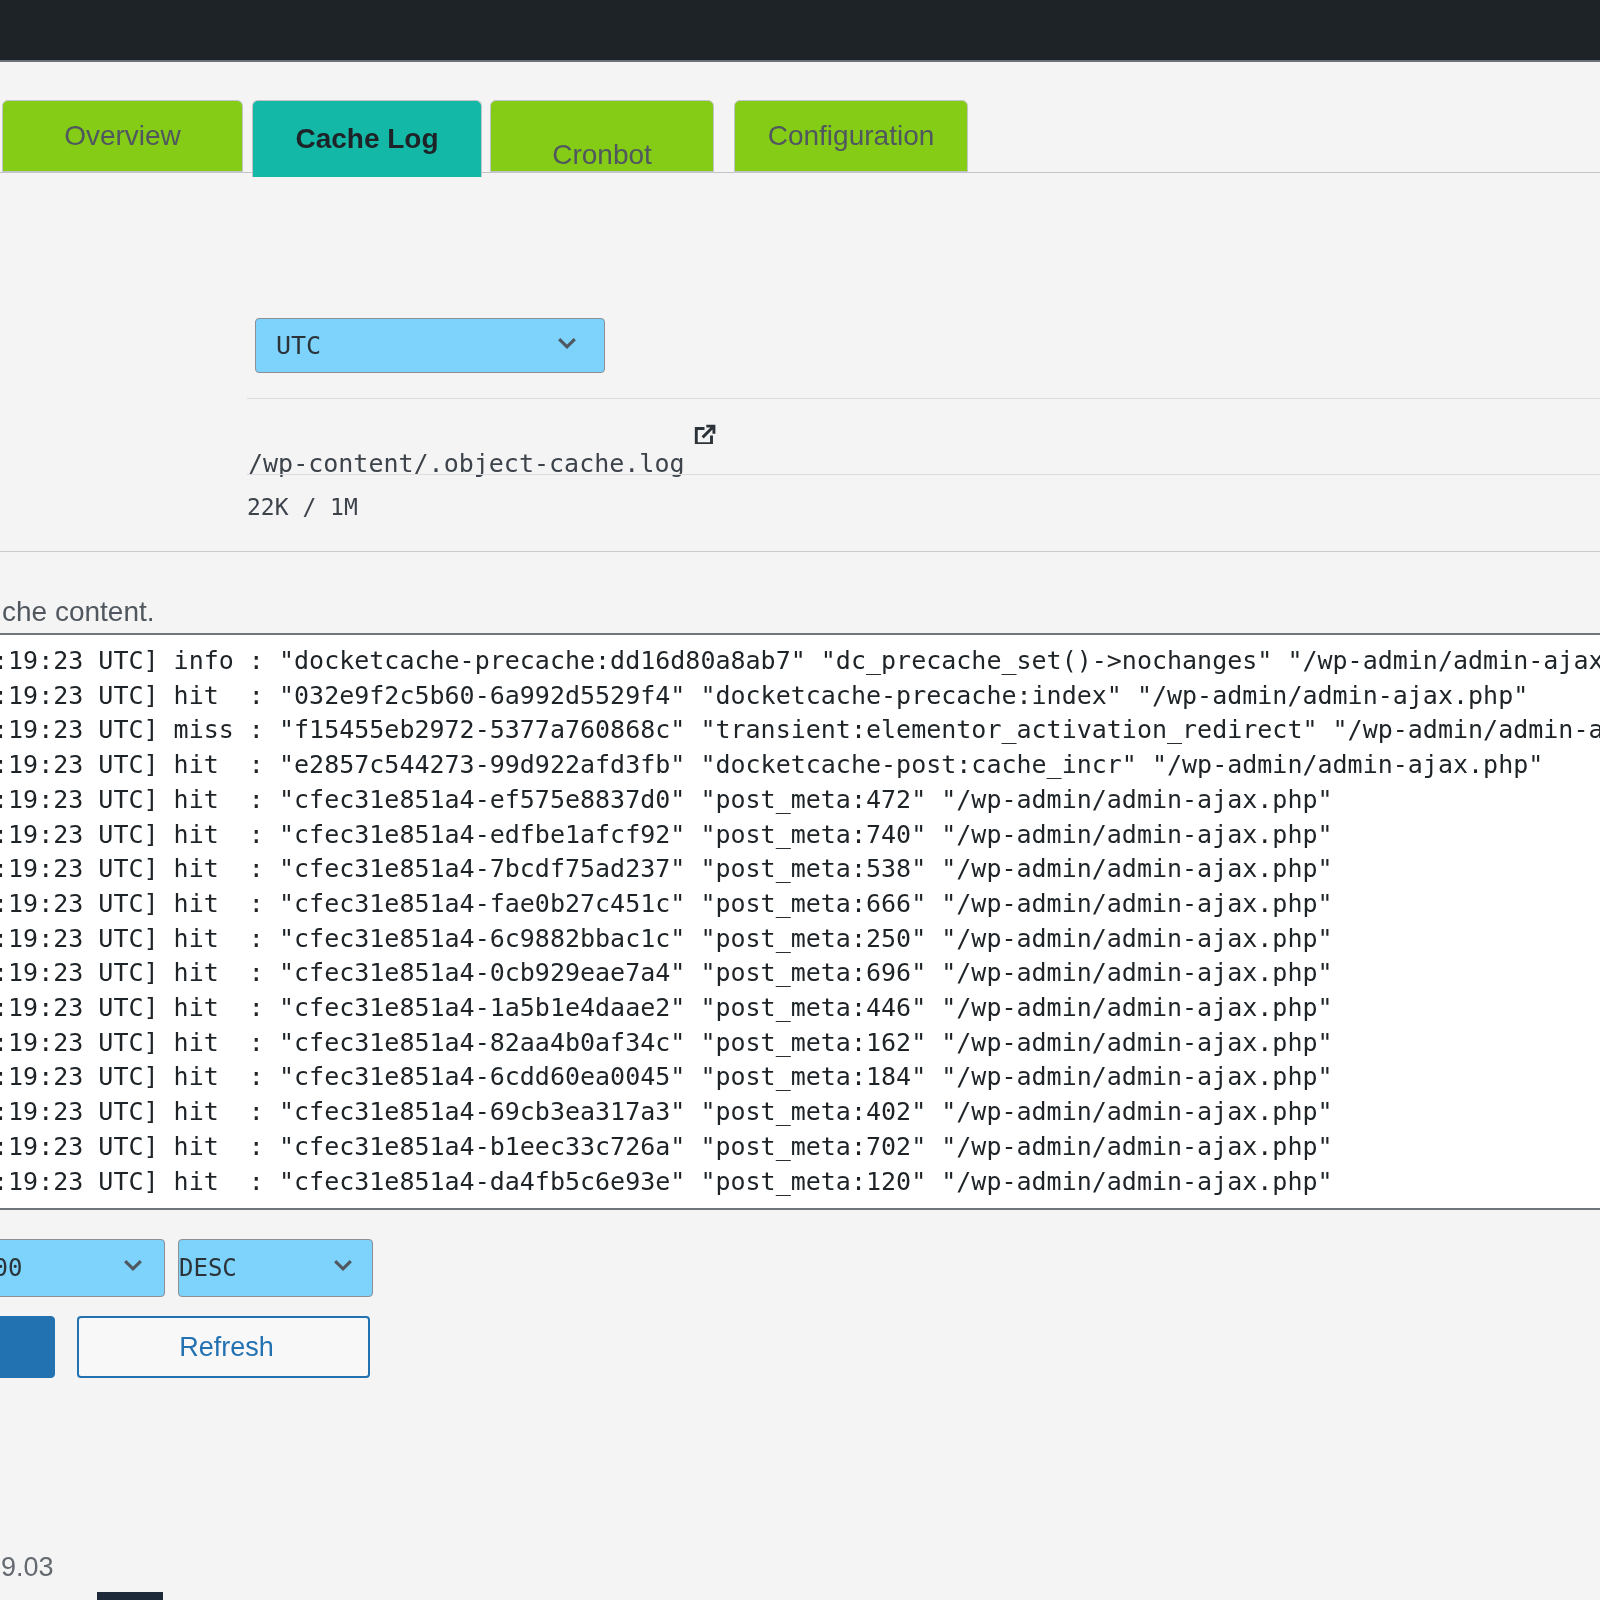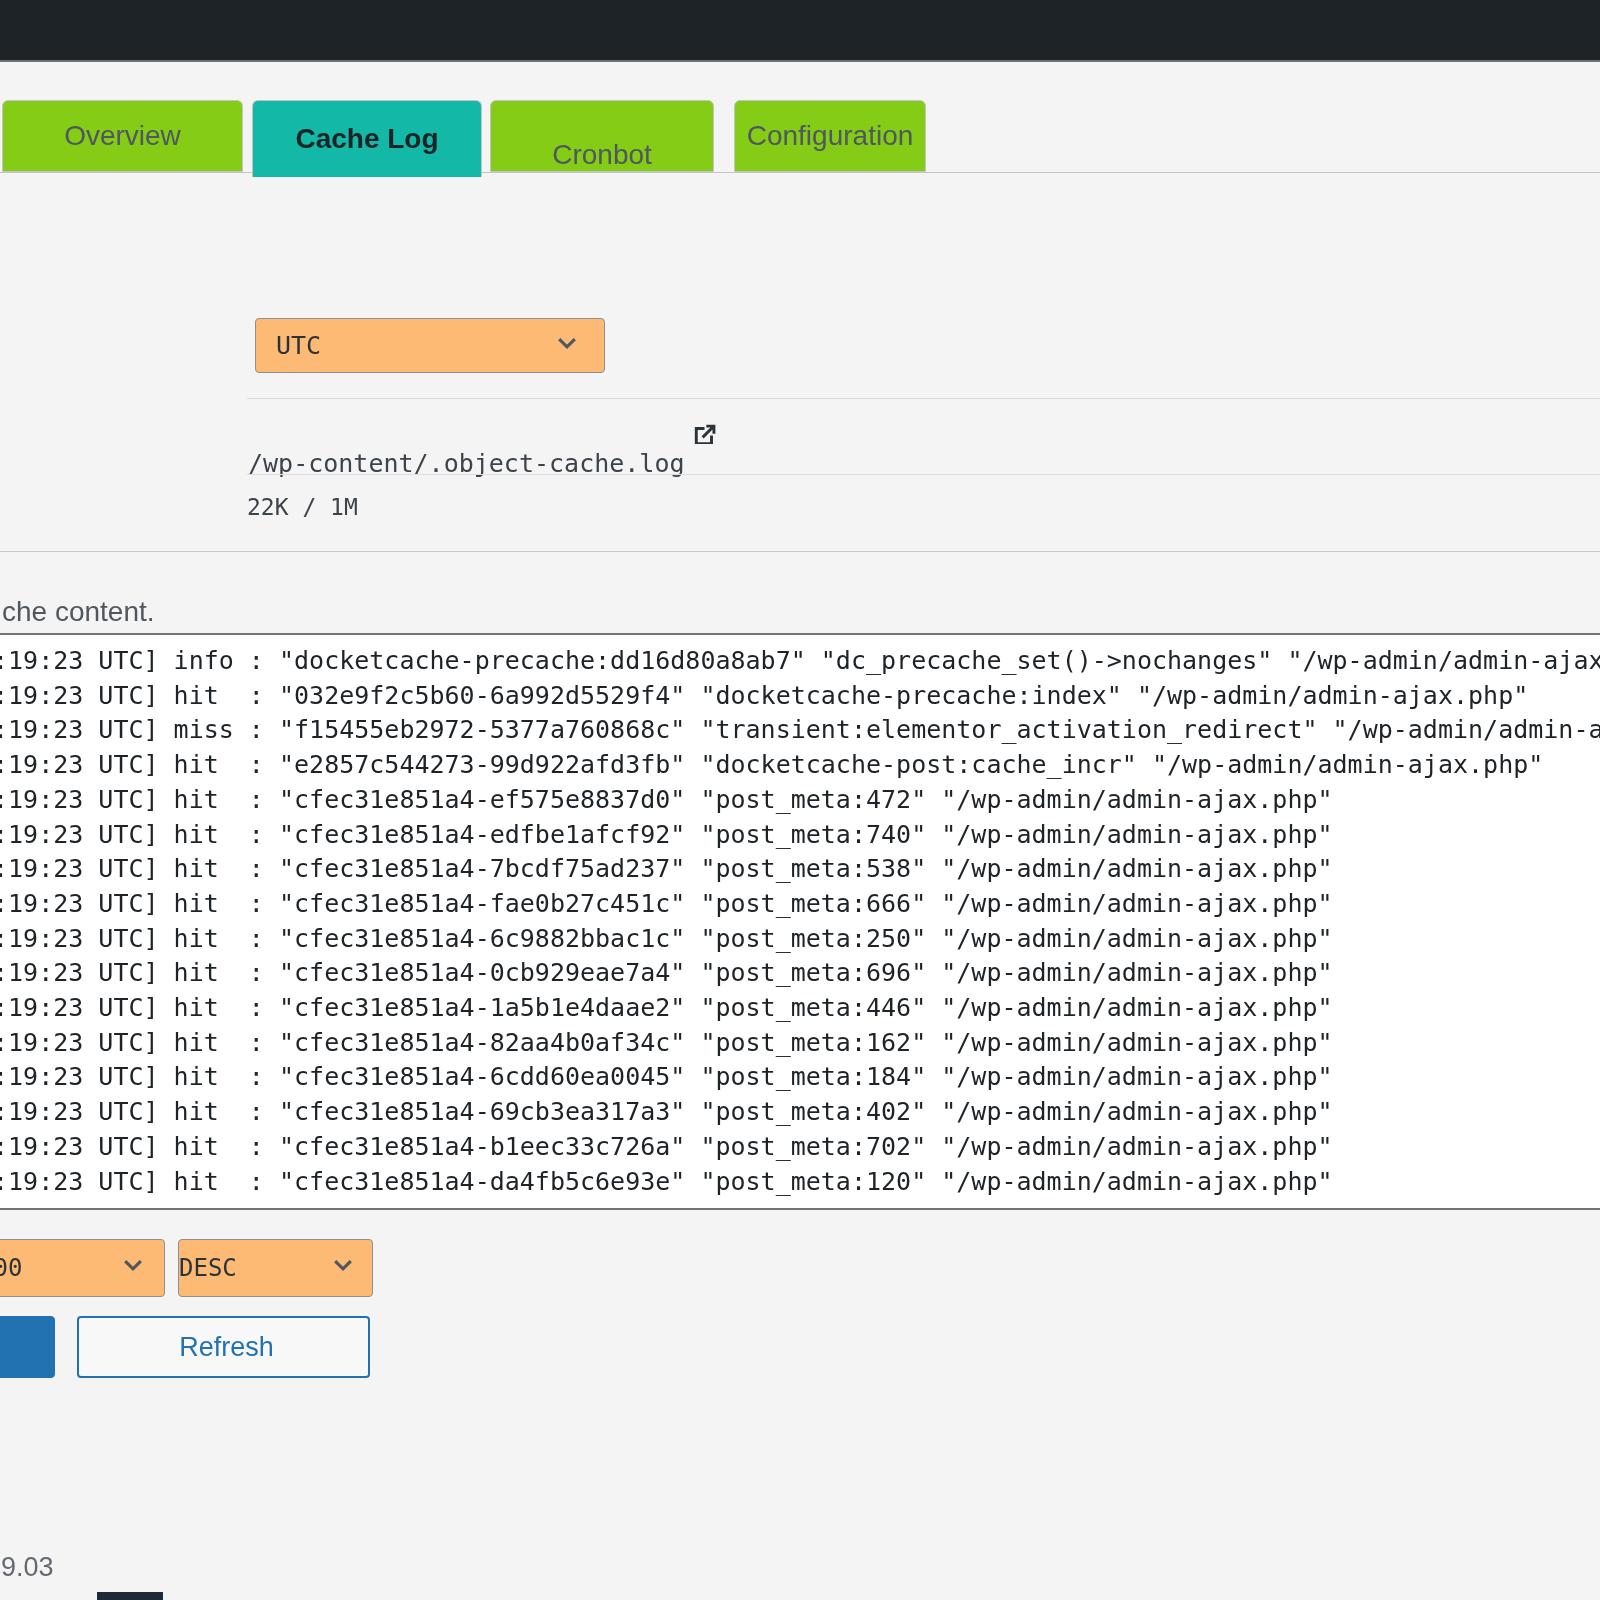--- a/index.html
+++ b/index.html
@@ -12,21 +12,21 @@
 
   
   .tab { position:absolute; top:100px; height:72px; background:#84cc16; border:1px solid #c3c4c7; border-radius:6px 6px 0 0;
          display:flex; align-items:center; justify-content:center; font-size:28px; color:#50575e; z-index:2; cursor:pointer; }
   .tab.active { background:#14b8a6; height:77px; border-bottom:none; font-weight:bold; color:#1d2327; z-index:3; }
   .tabs-rule { position:absolute; left:0; top:172px; width:1600px; height:1px; background:#c3c4c7; z-index:1; }
 
   .mono { font-family:"DejaVu Sans Mono", monospace; }
 
   
-  .select-box { position:absolute; background:#fdba74; border:1px solid #8c8f94; border-radius:4px; color:#2c3338;
+  .select-box { position:absolute; background:#7dd3fc; border:1px solid #8c8f94; border-radius:4px; color:#2c3338;
                 font-family:"DejaVu Sans Mono", monospace; display:flex; align-items:center; cursor:pointer; }
   .select-box .chev { position:absolute; top:50%; transform:translateY(-50%); }
 
   .divider-short { position:absolute; left:247px; width:1353px; height:1px; background:#dcdcde; }
   .divider-full  { position:absolute; left:0; width:1600px; height:1px; background:#c9cacc; }
 
   .path-text { position:absolute; left:248px; top:420px; font-size:25px; color:#3c434a;margin-top:29px; }
   .ext-icon { position:absolute; left:690px; top:421px; width:29px; height:29px; cursor:pointer; }
   .size-text { position:absolute; left:247px; top:494px; font-size:23px; color:#3c434a; }
   .note-text { position:absolute; left:2px; top:596px; font-size:28px; color:#50575e; }
@@ -55,21 +55,21 @@
 
   <div class="tab" style="left:2px; width:241px;">
     <span>Overview</span>
   </div>
   <div class="tab active" style="left:252px; width:230px;">
     <span>Cache Log</span>
   </div>
   <div class="tab" style="left:490px; width:224px;align-items:flex-end;">
     <span>Cronbot</span>
   </div>
-  <div class="tab" style="left:734px; width:192px;">
+  <div class="tab" style="left:734px; width:234px;">
     <span>Configuration</span>
   </div>
   <div class="tabs-rule"></div>
 
   <div class="select-box" style="left:255px; top:318px; width:350px; height:55px; padding-left:20px; font-size:25px;">
     <span>UTC</span>
     <span class="chev" style="right:24px;">
       <svg width="26" height="26" viewBox="0 0 20 20">
           <path d="M4 7l6 6 6-6" fill="none" stroke="#50575e" stroke-width="2.4"></path>
         </svg>

